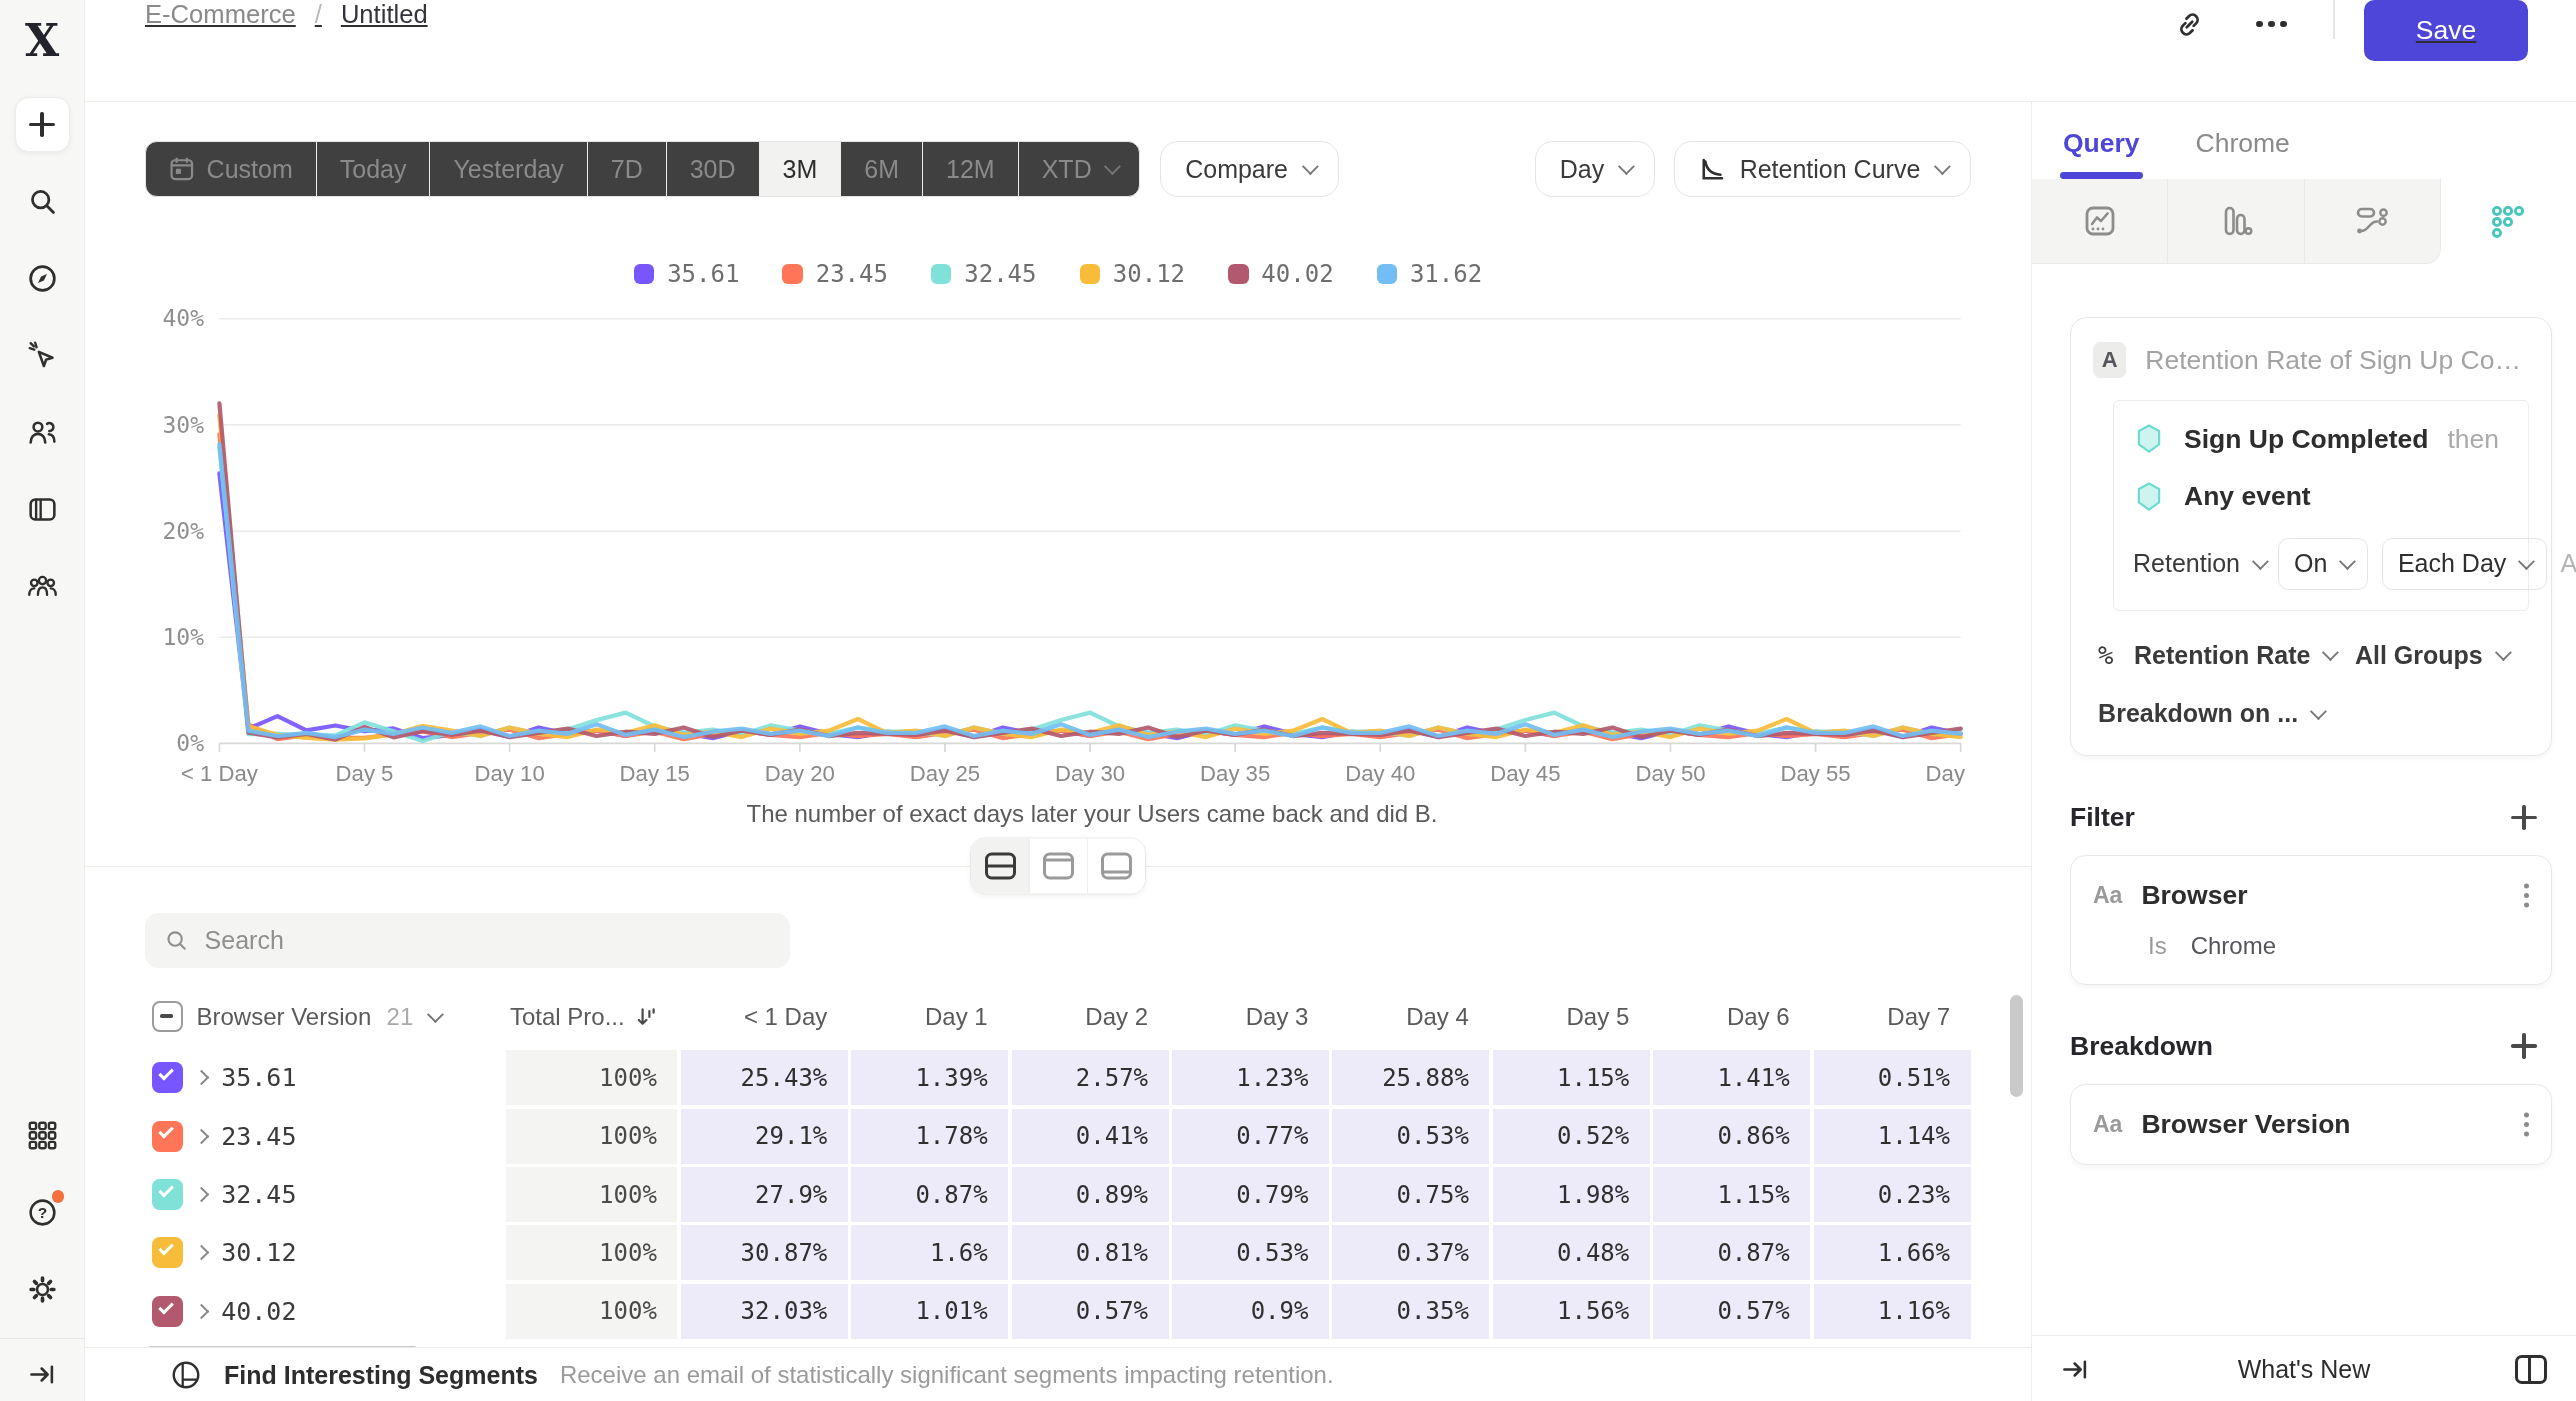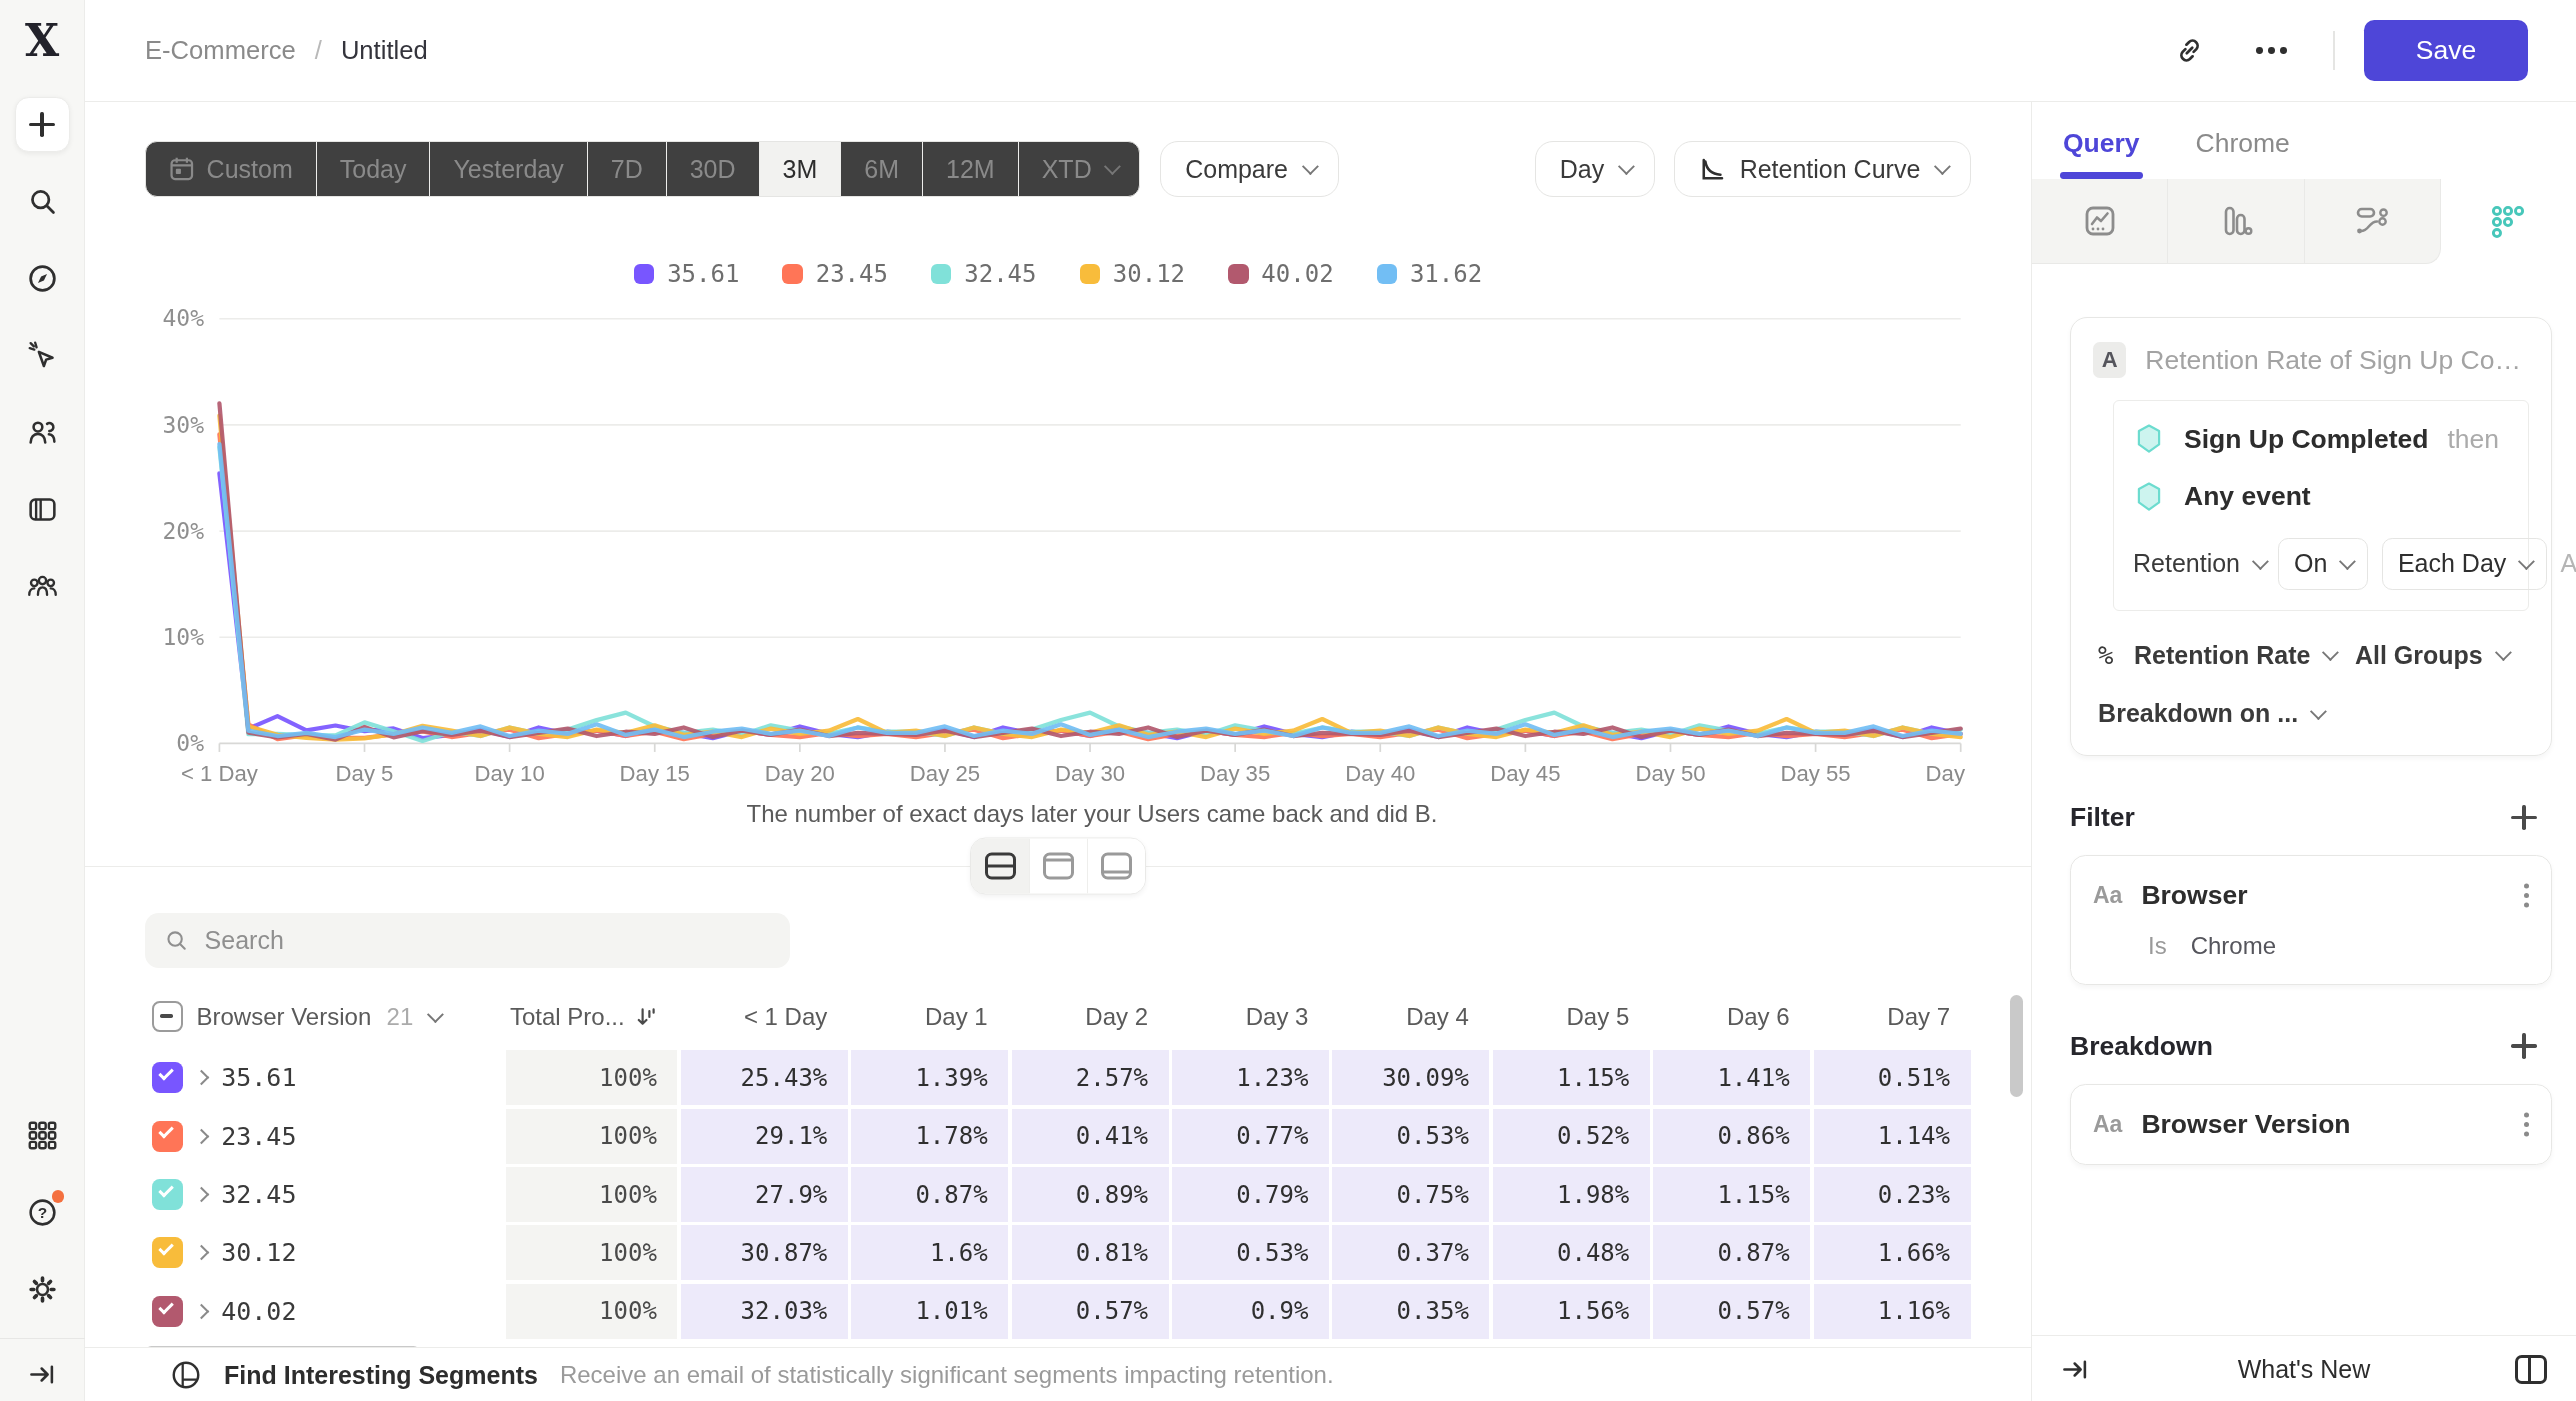--- a/index.html
+++ b/index.html
@@ -19,21 +19,21 @@
   .plus-bar::before,.plus-bar::after{content:"";position:absolute;background:#2f2f2f;border-radius:1.7px;}
   .plus-bar::before{left:11px;top:0;width:3.4px;height:25.6px;}
   .plus-bar::after{top:11px;left:0;height:3.4px;width:25.6px;}
   .side-spacer { flex:1; }
   .side-divider { width:85px; border-top:1.7px solid #e7e7e5; margin-top:20.5px;}
   .help-wrap{position:relative;}
   .help-badge{position:absolute; top:5.1px; right:5.1px; width:12.8px; height:12.8px; border-radius:50%; background:#F4703F;}
 
   
   .content { flex:1; display:flex; flex-direction:column; height:100%; }
-  .topbar { height:102px; border-bottom:1.7px solid #ececea; display:flex; align-items:center; padding:0 48px 0 60px; flex:0 0 102px;}
+  .topbar { height:102px; border-bottom:1.7px solid #ececea; display:flex; align-items:flex-start; padding:0 48px 0 60px; flex:0 0 102px;text-decoration:underline;}
   .crumb-project{ color:#8a8a8a; font-size:25.6px; cursor:pointer;}
   .crumb-sep{ color:#b9b9b9; font-size:25.6px; margin:0 19px;}
   .crumb-title{ color:#34343c; font-size:25.6px;}
   .topbar-spacer{flex:1;}
   .icon-btn{ width:48px; height:48px; display:flex; align-items:center; justify-content:center; cursor:pointer;}
   .dots-h{ width:6.8px; height:6.8px; border-radius:50%; background:#2f2f2f; box-shadow:-12px 0 0 #2f2f2f, 12px 0 0 #2f2f2f;}
   .top-divider{ width:1.7px; height:39px; background:#e5e5e3; margin:0 29px 0 38px;}
   .save-btn{ min-width:164px; height:61px; background:#4E46D8; color:#fff; font-size:26.5px; border:none; border-radius:10.2px; cursor:pointer; font-family:"Liberation Sans",sans-serif;}
 
   .body-row{ flex:1; display:flex; min-height:0;}
@@ -465,21 +465,21 @@
                   <span class="check"></span>
                 </span>
                 <span class="chev-r"></span>
                 <span class="rowlabel mono">35.61</span>
               </div>
               <div class="tcell c-total mono">100%</div>
               <div class="tcell c-day mono c-day0">25.43%</div>
               <div class="tcell c-day mono">1.39%</div>
               <div class="tcell c-day mono">2.57%</div>
               <div class="tcell c-day mono">1.23%</div>
-              <div class="tcell c-day mono">30.09%</div>
+              <div class="tcell c-day mono">25.88%</div>
               <div class="tcell c-day mono">1.15%</div>
               <div class="tcell c-day mono">1.41%</div>
               <div class="tcell c-day mono">0.51%</div>
             </div>
             <div class="trow">
               <div class="tcell c-name">
                 <span class="cbox" style="background: rgb(255, 117, 87);">
                   <span class="check"></span>
                 </span>
                 <span class="chev-r"></span>

